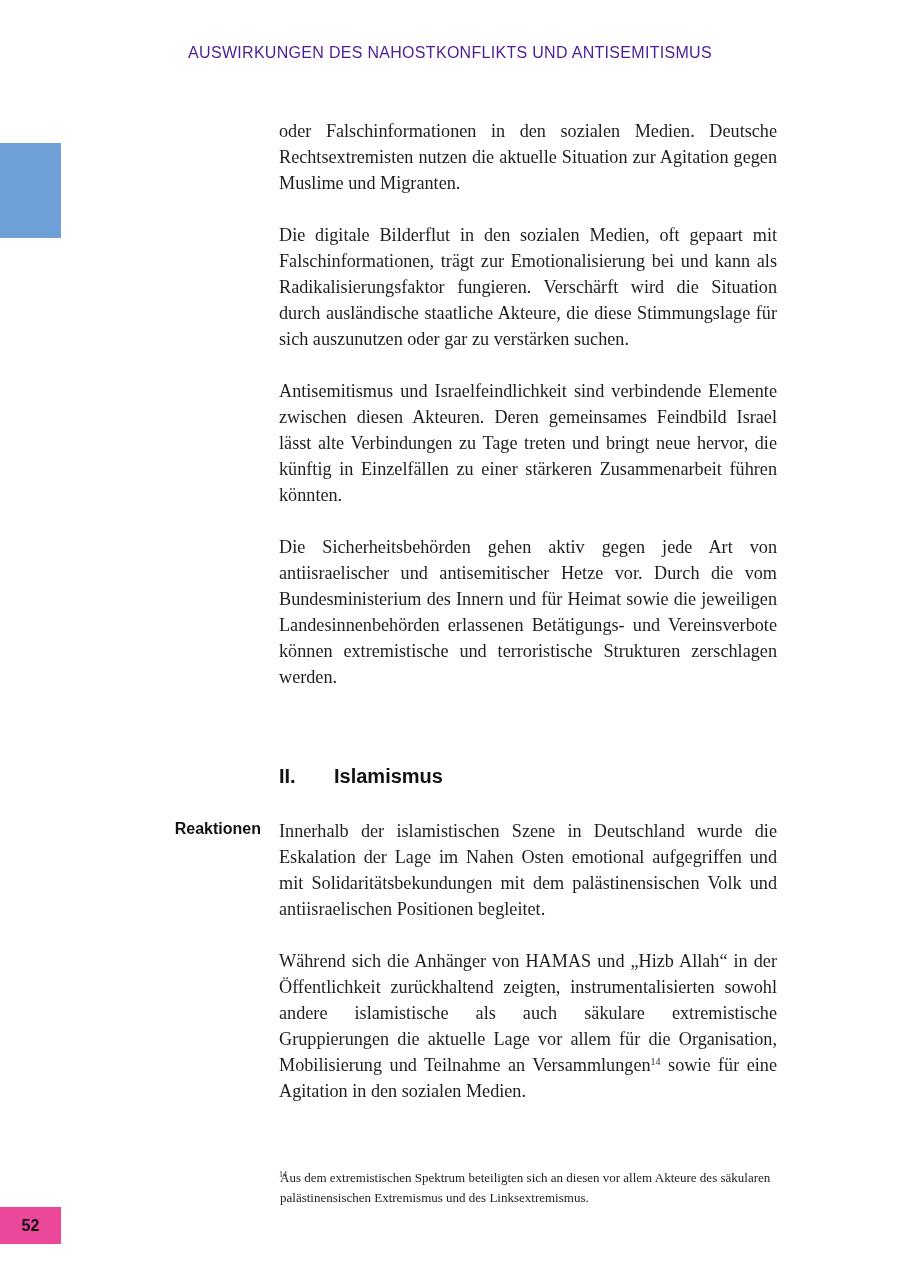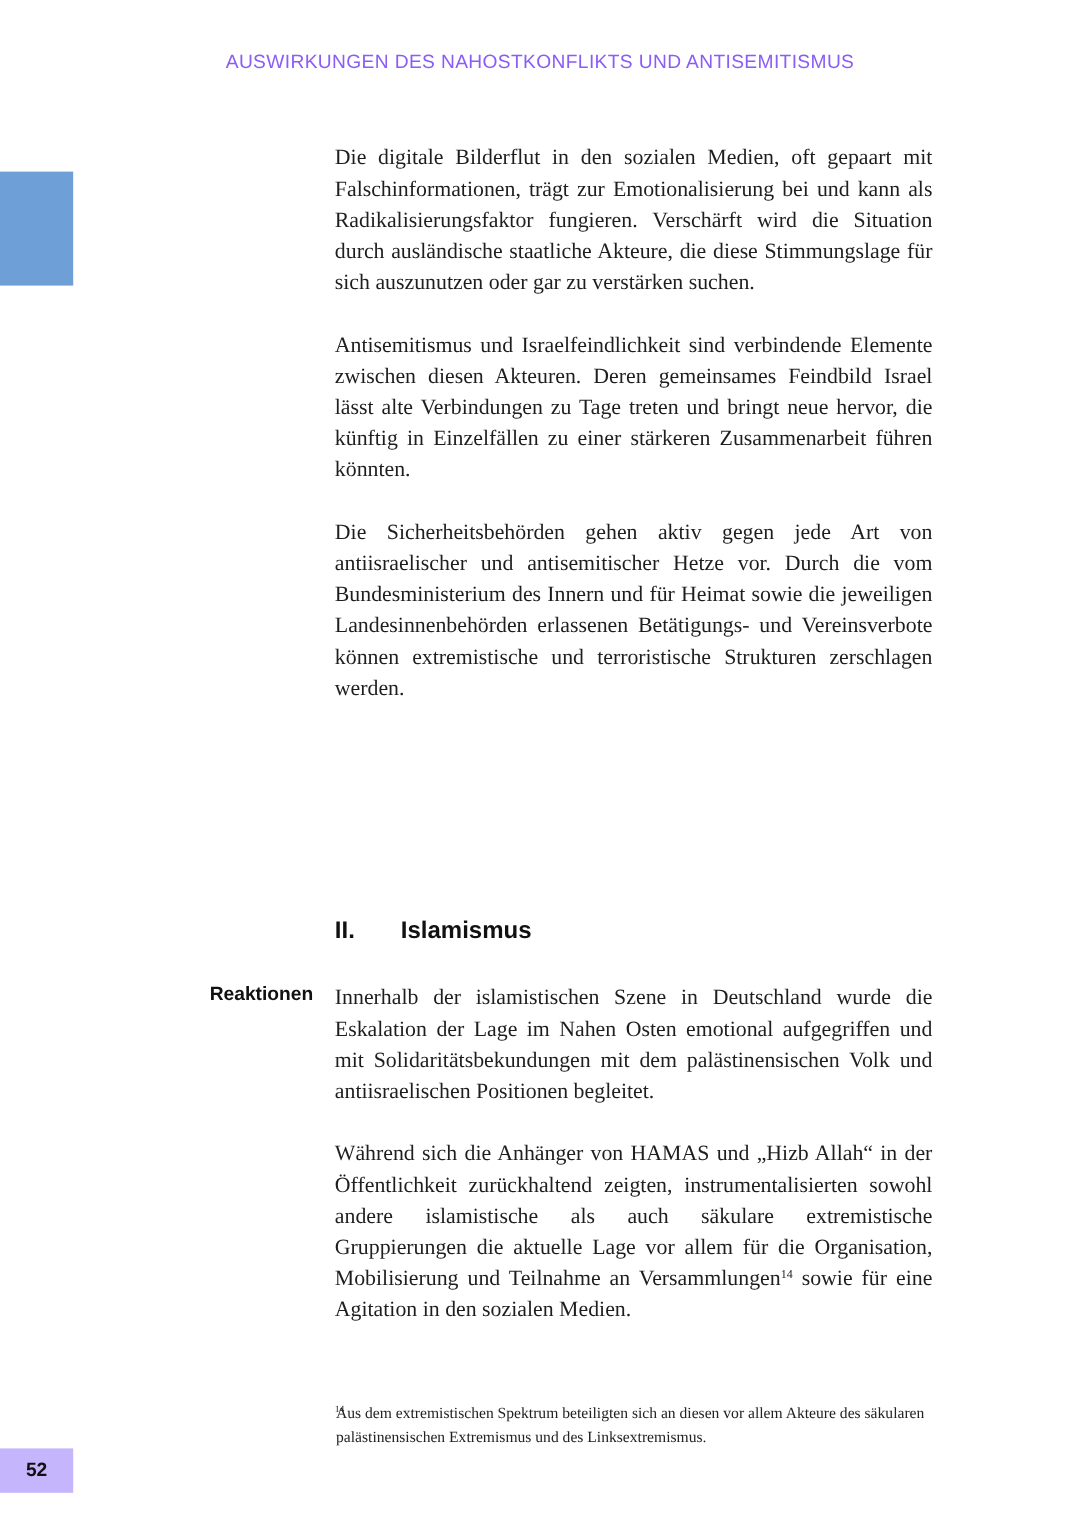--- a/index.html
+++ b/index.html
@@ -1,23 +1,23 @@
 <!DOCTYPE html>
 <html><head>
   <meta charset="utf-8">
   <style>
     html, body { margin: 0; padding: 0; background: #ffffff; }
     body { width: 900px; height: 1276px; position: relative; overflow: hidden; color: #1e1e1e; }
     .running-header {
       position: absolute; top: 44px; left: 0; width: 900px; text-align: center;
-      font-family: "Liberation Sans", sans-serif; font-size: 16px; letter-spacing: 0.3px; color: #8b5cf6;
+      font-family: "Liberation Sans", sans-serif; font-size: 16px; letter-spacing: 0.3px; color: #4c1d95;
     }
     .side-tab { position: absolute; left: 0; top: 143px; width: 61px; height: 95px; background: #6e9fd6; }
     .page-num-box {
-      position: absolute; left: 0; top: 1207px; width: 61px; height: 37px; background: #c4b5fd;
+      position: absolute; left: 0; top: 1207px; width: 61px; height: 37px; background: #ec4899;
       display: flex; align-items: center; justify-content: center;
       font-family: "Liberation Sans", sans-serif; font-weight: bold; font-size: 16px; color: #111;
     }
     .body-col {
       position: absolute; left: 279px; width: 498px;
       font-family: "Liberation Serif", serif; font-size: 18.2px; line-height: 26px;
       text-align: justify; color: #1e1e1e;
     }
     .para { margin: 0 0 26px 0; }
     .heading {
@@ -38,20 +38,21 @@
     .footnote .fn-text { display: block; margin-left: 1px; }
   </style>
 </head>
 <body>
 
 <div class="running-header">AUSWIRKUNGEN DES NAHOSTKONFLIKTS UND ANTISEMITISMUS</div>
 
 <div class="side-tab"></div>
 
 <div class="body-col" style="top:118px;">
+  <p class="para">oder Falschinformationen in den sozialen Medien. Deutsche Rechtsextremisten nutzen die aktuelle Situation zur Agitation gegen Muslime und Migranten.</p>
   <p class="para">Die digitale Bilderflut in den sozialen Medien, oft gepaart mit Falschinformationen, trägt zur Emotionalisierung bei und kann als Radikalisierungsfaktor fungieren. Verschärft wird die Situation durch ausländische staatliche Akteure, die diese Stimmungslage für sich auszunutzen oder gar zu verstärken suchen.</p>
   <p class="para">Antisemitismus und Israelfeindlichkeit sind verbindende Elemente zwischen diesen Akteuren. Deren gemeinsames Feindbild Israel lässt alte Verbindungen zu Tage treten und bringt neue hervor, die künftig in Einzelfällen zu einer stärkeren Zusammenarbeit führen könnten.</p>
   <p class="para">Die Sicherheitsbehörden gehen aktiv gegen jede Art von antiisraelischer und antisemitischer Hetze vor. Durch die vom Bundesministerium des Innern und für Heimat sowie die jeweiligen Landesinnenbehörden erlassenen Betätigungs- und Vereinsverbote können extremistische und terroristische Strukturen zerschlagen werden.</p>
 </div>
 
 <div class="heading">
   <span class="num">II.</span><span>Islamismus</span>
 </div>
 
 <div class="margin-note">Reaktionen</div>

